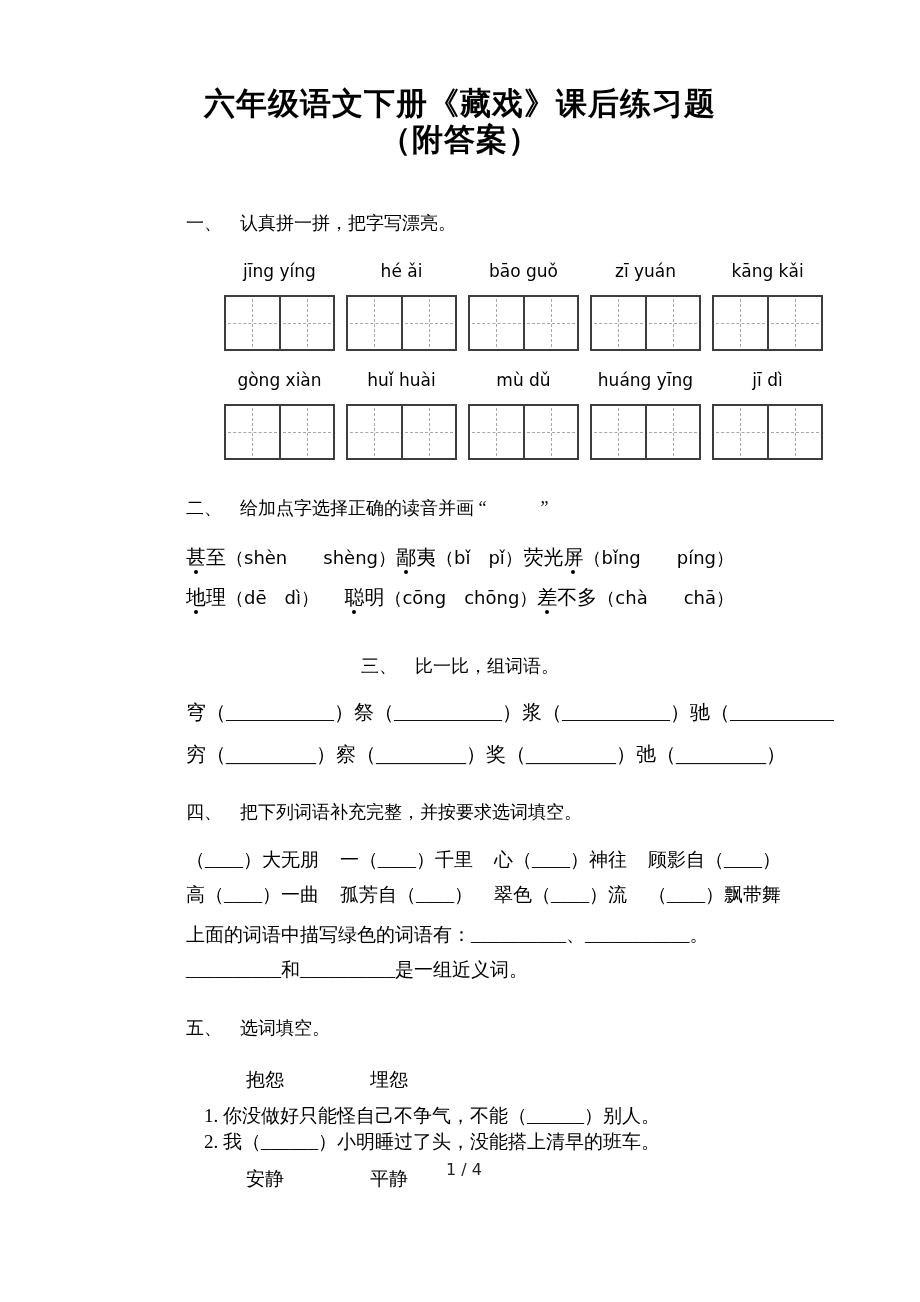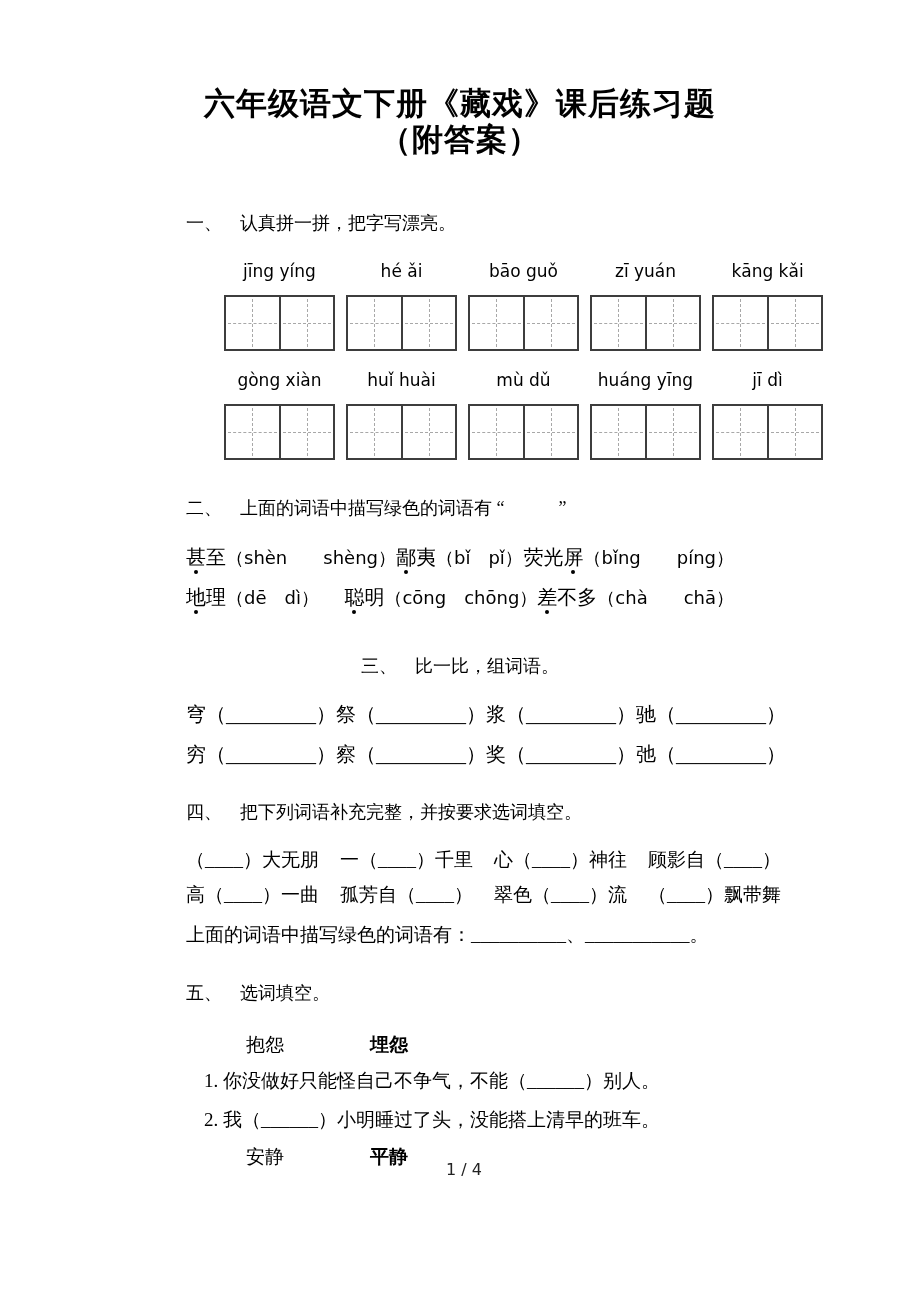--- a/index.html
+++ b/index.html
@@ -80,52 +80,52 @@
   .pair-row { font-size: 20px; line-height: 26px; display: flex; }
   .pair-item { display: inline-block; width: 179px; white-space: nowrap; }
 
   
   .idiom-row { font-size: 19px; line-height: 26px; display: flex; gap: 21px; }
   .idiom-item { display: inline-block; white-space: nowrap; }
   .text19 { font-size: 19px; line-height: 26px; }
 
   
   .choice-row { display: flex; margin-left: 60px; font-size: 19px; line-height: 24px; }
-  .choice + .choice { margin-left: 86px; font-weight: bold; }
+  .choice + .choice { margin-left: 86px; }
   .sentence { font-size: 19px; line-height: 26px; margin-left: 18px; }
 
   
   .footer {
     position: absolute;
     top: 1160px; left: 8px; right: 0;
     text-align: center;
     font-family: "DejaVu Sans", sans-serif;
     font-size: 16px;
     color: #222;
   }
 
   
   .mt-s1 { margin-top: 50px; }
   .mt-row1 { margin-top: 23px; }
   .mt-row2 { margin-top: 19px; }
   .mt-s2 { margin-top: 33px; }
   .mt-line1 { margin-top: 21px; }
   .mt-line2 { margin-top: 13px; }
   .mt-s3 { margin-top: 40px; text-align: center; }
-  .mt-row3a { margin-top: 20px; }
+  .mt-row3a { margin-top: 20px; font-family: Liberation Mono, monospace; }
   .mt-row3b { margin-top: 14px; }
   .mt-s4 { margin-top: 30px; }
   .mt-line4a { margin-top: 20px; }
   .mt-line4b { margin-top: 9px; }
   .mt-line4c { margin-top: 14px; }
   .mt-line4d { margin-top: 9px; }
   .mt-s5 { margin-top: 30px; }
   .mt-choice1 { margin-top: 25px; }
   .mt-sent1 { margin-top: 11px; }
-  .mt-sent2 { margin-top: 13px; }
+  .mt-sent2 { margin-top: 0; }
   .mt-choice2 { margin-top: 12px; }
 </style>
 </head>
 <body>
 
 <div class="page">
 
   <h1 class="title">六年级语文下册《藏戏》课后练习题（附答案）</h1>
 
   <section>
@@ -202,21 +202,21 @@
         <div class="pinyin">jī dì</div>
         <div class="wgrid">
             <div class="wcell"></div>
             <div class="wcell"></div>
           </div>
       </div>
     </div>
   </section>
 
   <section>
-    <h2 class="heading mt-s2">二、　上面的词语中描写绿色的词语有 “　　　”</h2>
+    <h2 class="heading mt-s2">二、　给加点字选择正确的读音并画 “　　　”</h2>
 
     <div class="pron-line mt-line1">
       <span class="pron-item"><span class="cn"></span><span class="cn dotted">甚</span><span class="cn">至</span><span class="py">（shèn　　shèng）</span></span>
       <span class="pron-item"><span class="cn"></span><span class="cn dotted">鄙</span><span class="cn">夷</span><span class="py">（bǐ　pǐ）</span></span>
       <span class="pron-item"><span class="cn">荧光</span><span class="cn dotted">屏</span><span class="cn"></span><span class="py">（bǐng　　píng）</span></span>
     </div>
 
     <div class="pron-line mt-line2">
       <span class="pron-item"><span class="cn"></span><span class="cn dotted">地</span><span class="cn">理</span><span class="py">（dē　dì）</span></span>
       <span class="pron-item"><span class="cn"></span><span class="cn dotted">聪</span><span class="cn">明</span><span class="py">（cōng　chōng）</span></span>
@@ -248,20 +248,21 @@
       <span class="idiom-item">心（____）神往</span>
       <span class="idiom-item">顾影自（____）</span>
     </div>
     <div class="idiom-row mt-line4b">
       <span class="idiom-item">高（____）一曲</span>
       <span class="idiom-item">孤芳自（____）</span>
       <span class="idiom-item">翠色（____）流</span>
       <span class="idiom-item">（____）飘带舞</span>
     </div>
     <p class="text19 mt-line4c">上面的词语中描写绿色的词语有：__________、___________。</p>
+    <p class="text19 mt-line4d">__________和__________是一组近义词。</p>
   </section>
 
   <section>
     <h2 class="heading mt-s5">五、　选词填空。</h2>
     <div class="choice-row mt-choice1">
       <span class="choice">抱怨</span>
       <span class="choice">埋怨</span>
     </div>
     <p class="sentence mt-sent1">1. 你没做好只能怪自己不争气，不能（______）别人。</p>
     <p class="sentence mt-sent2">2. 我（______）小明睡过了头，没能搭上清早的班车。</p>

